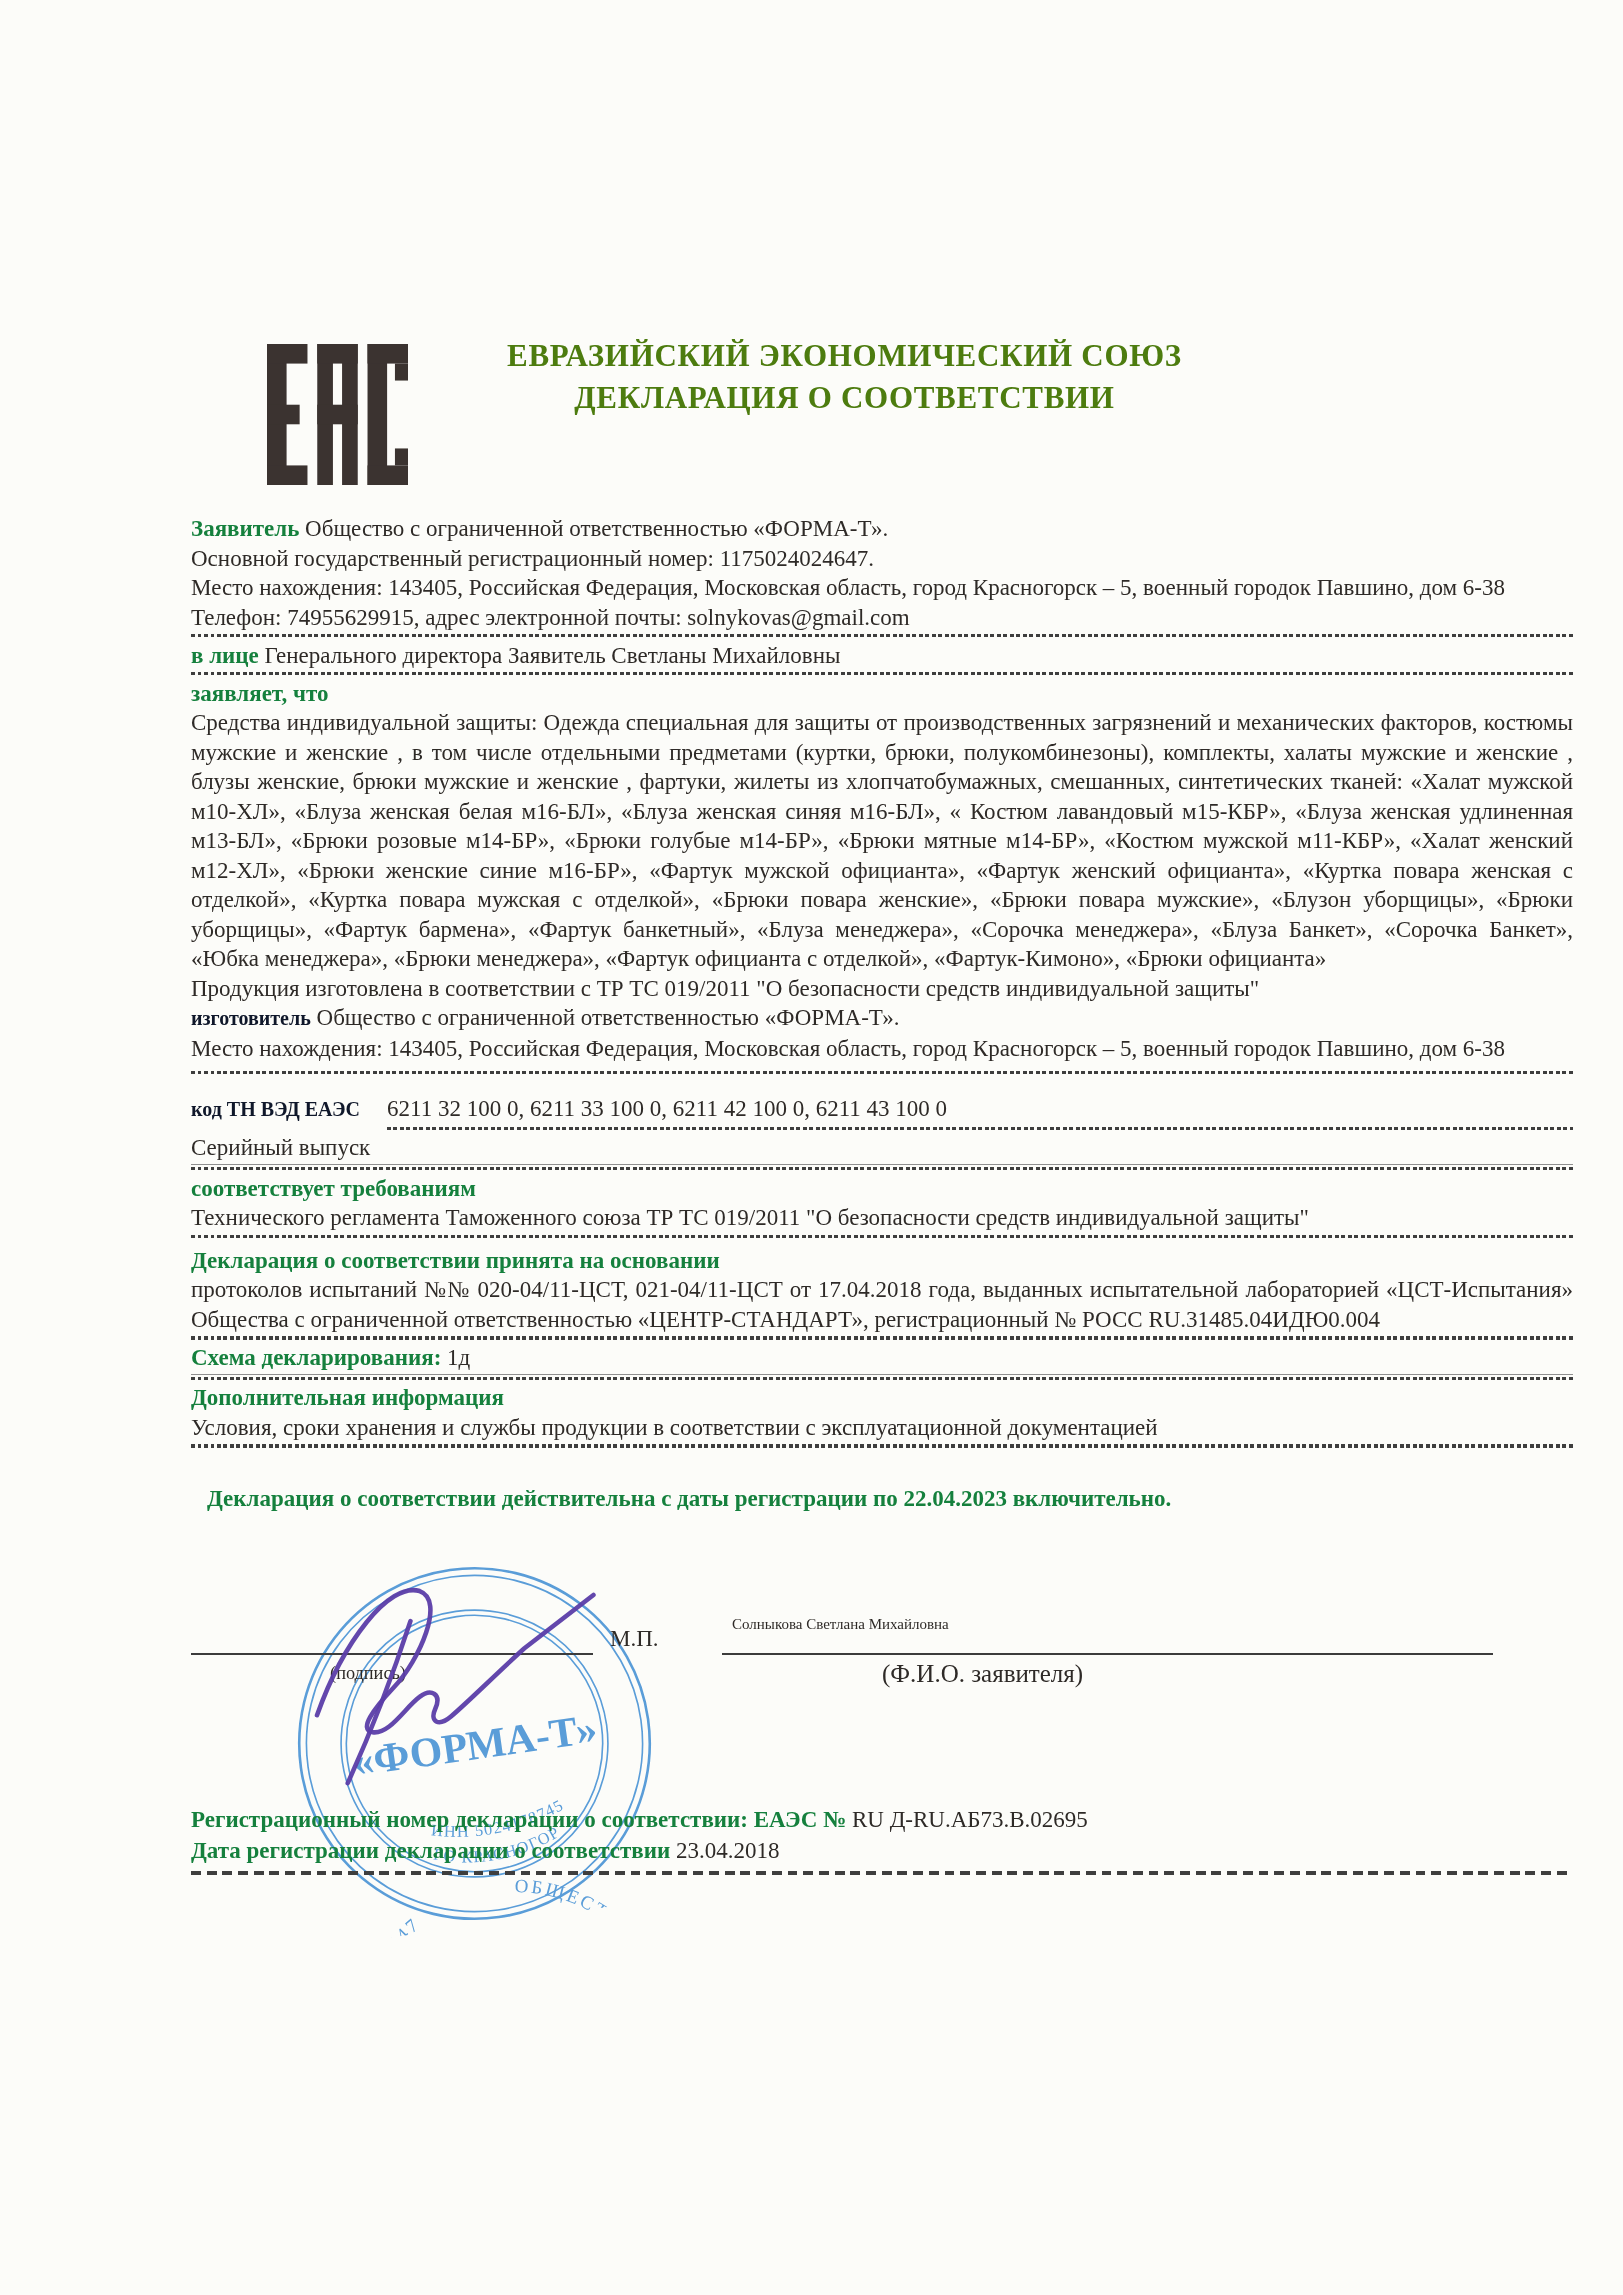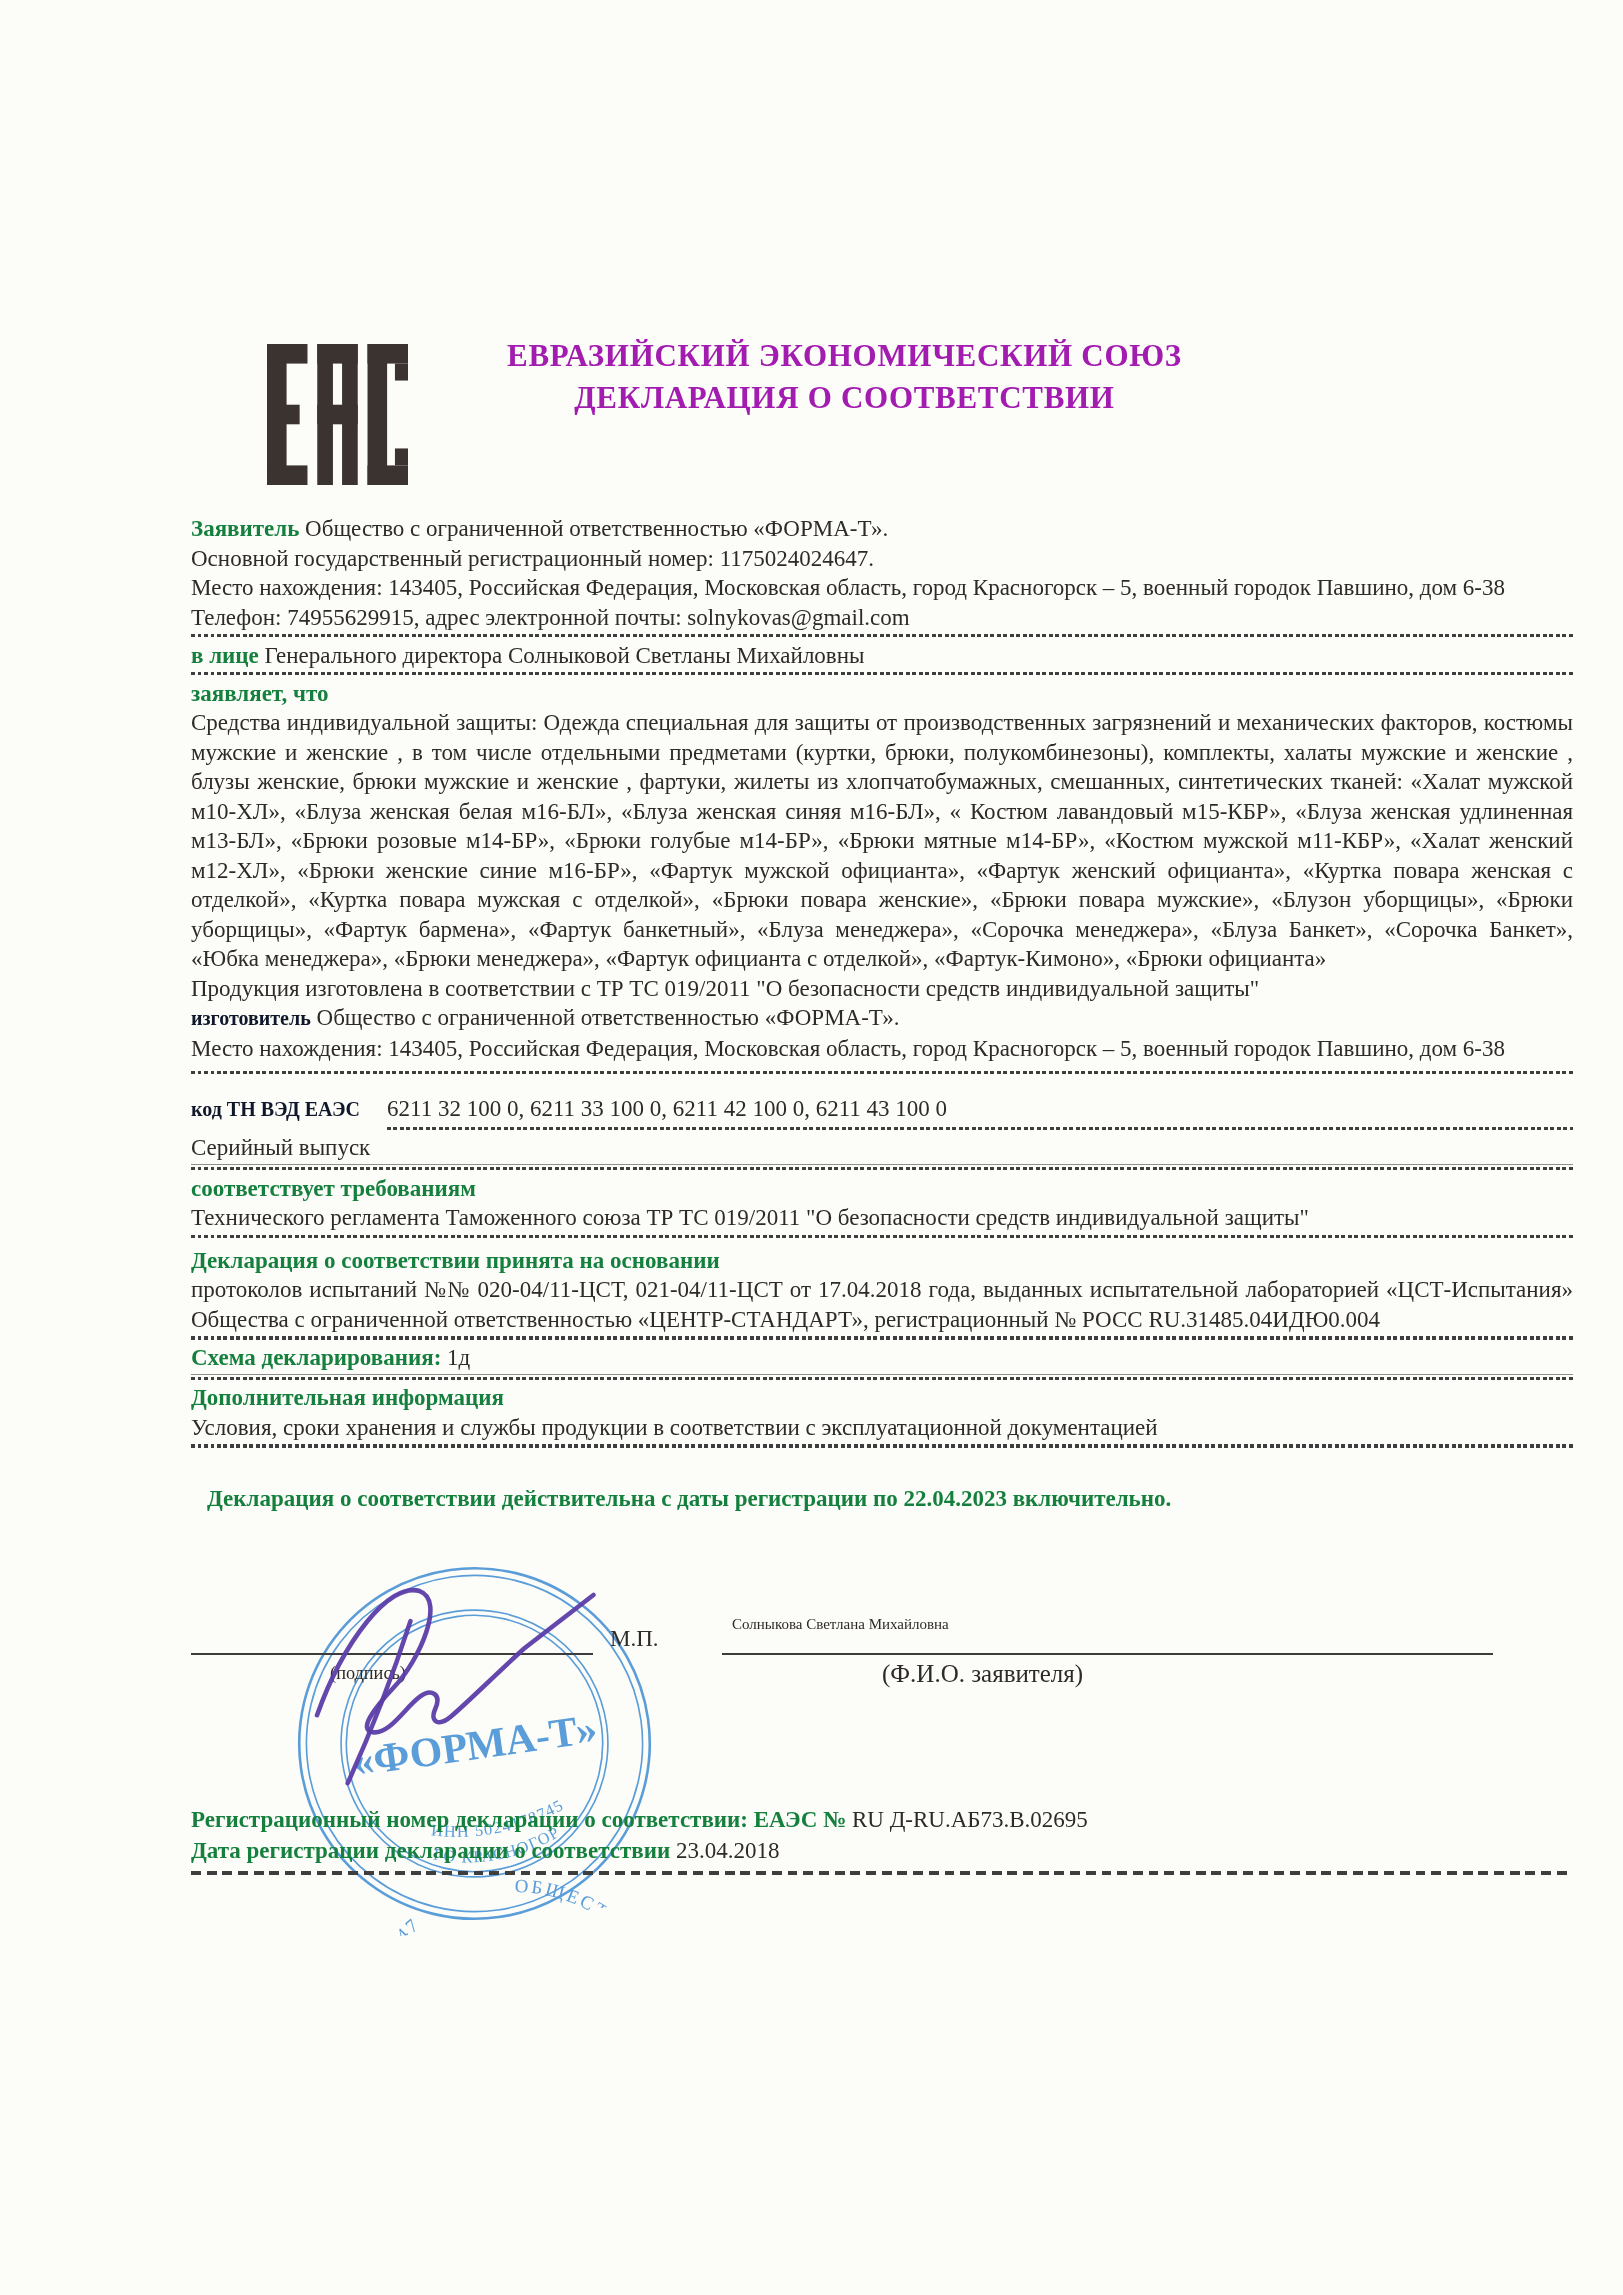--- a/index.html
+++ b/index.html
@@ -12,21 +12,21 @@
     color:#2e2a27;
     overflow:hidden;
   }
   
   .eac-logo{position:absolute;left:267px;top:342px;width:141px;height:145px;}
   .eac-logo rect{fill:#3b3330;}
   
   .doc-header{
     position:absolute;left:432px;top:335px;width:825px;
     text-align:center;font-weight:bold;font-size:31px;line-height:42px;
-    color:#a21caf;letter-spacing:0.7px;
+    color:#4d7c0f;letter-spacing:0.7px;
   }
   
   .col{
     position:absolute;left:191px;top:514px;width:1382px;
     font-size:23px;line-height:29.5px;
   }
   .line{white-space:nowrap;}
   .just{text-align:justify;margin:0;}
   b,.bold{font-weight:bold;color:#15803d;}
   .small-label{font-size:20px;font-weight:bold;color:#0f172a;}
@@ -96,21 +96,21 @@
       <b>Заявитель</b>
       <span>Общество с ограниченной ответственностью «ФОРМА-Т».</span>
     </div>
     <div class="line">Основной государственный регистрационный номер: 1175024024647.</div>
     <div class="line">Место нахождения: 143405, Российская Федерация, Московская область, город Красногорск – 5, военный городок Павшино, дом 6-38</div>
     <div class="line">Телефон: 74955629915, адрес электронной почты: solnykovas@gmail.com</div>
     <div class="dotline"></div>
 
     <div class="line">
       <b>в лице</b>
-      <span>Генерального директора Солныковой Светланы Михайловны</span>
+      <span>Генерального директора Заявитель Светланы Михайловны</span>
     </div>
     <div class="dotline"></div>
 
     <div class="line">
       <b>заявляет, что</b>
     </div>
 
     <p class="just">Средства индивидуальной защиты: Одежда специальная для защиты от производственных загрязнений и механических факторов, костюмы мужские и женские , в том числе отдельными предметами (куртки, брюки, полукомбинезоны), комплекты, халаты мужские и женские , блузы женские, брюки мужские и женские , фартуки, жилеты из хлопчатобумажных, смешанных, синтетических тканей: «Халат мужской м10-ХЛ», «Блуза женская белая м16-БЛ», «Блуза женская синяя м16-БЛ», « Костюм лавандовый м15-КБР»,  «Блуза женская удлиненная м13-БЛ», «Брюки розовые м14-БР», «Брюки голубые м14-БР», «Брюки мятные м14-БР», «Костюм мужской м11-КБР», «Халат женский м12-ХЛ», «Брюки женские синие м16-БР», «Фартук мужской официанта», «Фартук женский официанта», «Куртка повара женская  с отделкой», «Куртка повара мужская с отделкой», «Брюки повара женские», «Брюки повара мужские», «Блузон уборщицы», «Брюки уборщицы», «Фартук бармена», «Фартук банкетный», «Блуза менеджера», «Сорочка менеджера», «Блуза Банкет», «Сорочка Банкет», «Юбка менеджера», «Брюки менеджера», «Фартук официанта с отделкой», «Фартук-Кимоно», «Брюки официанта»</p>
     <div>Продукция изготовлена в соответствии с ТР ТС 019/2011 "О безопасности средств индивидуальной защиты"</div>
     <div class="line">

